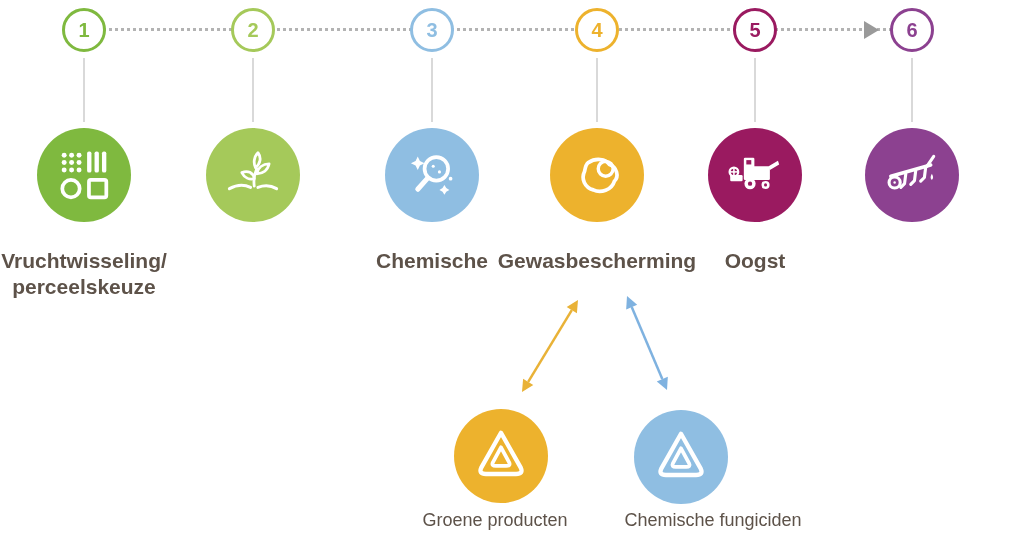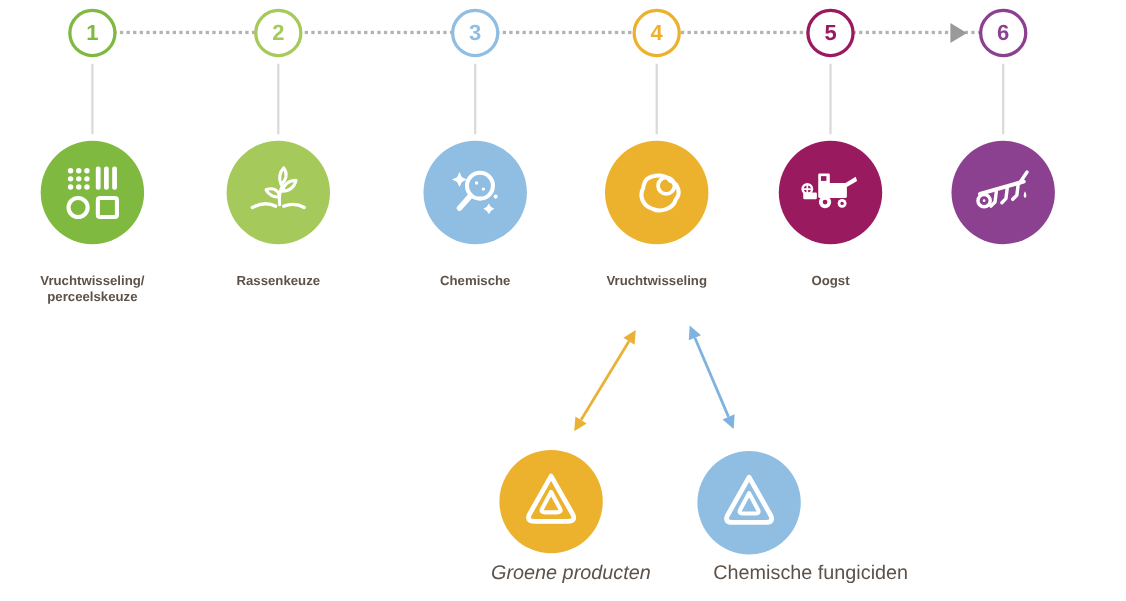--- a/index.html
+++ b/index.html
@@ -15,21 +15,21 @@
   
   .step { position:absolute; top:8px; width:200px; display:flex; flex-direction:column;
           align-items:center; z-index:1; }
   .num-circle { width:44px; height:44px; box-sizing:border-box; border:3px solid #888;
                 border-radius:50%; background:#ffffff; display:flex; align-items:center;
                 justify-content:center; font-weight:bold; font-size:20px; }
   .v-line { width:2px; height:64px; background:#d9d9d9; margin:6px 0 6px; }
   .icon-circle { width:94px; height:94px; border-radius:50%; display:flex;
                  align-items:center; justify-content:center; }
   .icon-circle svg { width:62px; height:62px; display:block; }
-  .step-label { margin-top:26px; font-weight:bold; font-size:12px; color:#5D5249;
+  .step-label { margin-top:26px; font-weight:bold; font-size:21px; color:#5D5249;
                 text-align:center; white-space:pre-line; line-height:1.25; }
 
   
   .branch-arrows { position:absolute; left:0; top:0; width:1024px; height:546px;
                    z-index:2; pointer-events:none; }
 
   
   .branch-circle { position:absolute; width:94px; height:94px; border-radius:50%;
                    display:flex; align-items:center; justify-content:center; z-index:1; }
   .branch-circle svg { width:58px; height:58px; display:block; }
@@ -81,21 +81,20 @@
     <div class="icon-circle" style="background-color: rgb(165, 201, 90);">
       <svg viewBox="0 0 100 100" fill="none" stroke="#fff">
         <path d="M12 72 Q30 62 46 70" stroke-width="5" stroke-linecap="round"></path>
         <path d="M58 70 Q74 64 88 72" stroke-width="5" stroke-linecap="round"></path>
         <path d="M52 68 Q50 52 56 40" stroke-width="4.5" stroke-linecap="round"></path>
         <path d="M52 56 C44 58 36 54 32 46 C42 42 50 46 52 56 Z" stroke-width="4.5" stroke-linejoin="round"></path>
         <path d="M56 48 C58 38 66 32 76 32 C74 42 66 48 56 48 Z" stroke-width="4.5" stroke-linejoin="round"></path>
         <path d="M54 38 C50 30 52 20 58 14 C64 22 62 32 54 38 Z" stroke-width="4.5" stroke-linejoin="round"></path>
       </svg>
     </div>
-    <div class="step-label">Rassenkeuze</div>
   </div>
 
   <div class="step" style="left:332px">
     <div class="num-circle" style="border-color: rgb(143, 190, 226);">
       <span style="color: rgb(143, 190, 226);">3</span>
     </div>
     <div class="v-line" style="background-color: rgb(217, 217, 217);"></div>
     <div class="icon-circle" style="background-color: rgb(143, 190, 226);">
       <svg viewBox="0 0 100 100" fill="none">
         <circle cx="57" cy="40" r="19" stroke="#fff" stroke-width="6"></circle>
@@ -114,21 +113,21 @@
     <div class="num-circle" style="border-color: rgb(237, 178, 45);">
       <span style="color: rgb(237, 178, 45);">4</span>
     </div>
     <div class="v-line" style="background-color: rgb(217, 217, 217);"></div>
     <div class="icon-circle" style="background-color: rgb(237, 178, 45);">
       <svg viewBox="0 0 100 100" fill="none" stroke="#fff">
         <path d="M36 30 C48 22 64 24 70 33 C82 37 86 52 78 60 C74 74 56 80 44 74 C30 70 24 56 30 44 C31 38 32 33 36 30 Z" stroke-width="6" stroke-linejoin="round"></path>
         <circle cx="64" cy="40" r="12" stroke-width="5.5"></circle>
       </svg>
     </div>
-    <div class="step-label">Vruchtwisseling</div>
+    <div class="step-label">Gewasbescherming</div>
   </div>
 
   <div class="step" style="left:655px">
     <div class="num-circle" style="border-color: rgb(154, 26, 96);">
       <span style="color: rgb(154, 26, 96);">5</span>
     </div>
     <div class="v-line" style="background-color: rgb(217, 217, 217);"></div>
     <div class="icon-circle" style="background-color: rgb(154, 26, 96);">
       <svg viewBox="0 0 100 100">
         <rect x="32" y="36" width="42" height="22" rx="2" fill="#fff"></rect>
@@ -186,16 +185,16 @@
       <path d="M50 35 L64 61 Q67 67 59 67 L41 67 Q33 67 36 61 Z" stroke-width="6.5" stroke-linejoin="round"></path>
     </svg>
   </div>
   <div class="branch-circle" style="left: 634px; top: 410px; background-color: rgb(143, 190, 226);">
     <svg viewBox="0 0 100 100" fill="none" stroke="#fff">
       <path d="M50 10 L84 70 Q89 81 76 81 L24 81 Q11 81 16 70 Z" stroke-width="7.5" stroke-linejoin="round"></path>
       <path d="M50 35 L64 61 Q67 67 59 67 L41 67 Q33 67 36 61 Z" stroke-width="6.5" stroke-linejoin="round"></path>
     </svg>
   </div>
 
-  <div class="branch-label" style="left:412px; width:214px;font-style:italic;">Groene producten</div>
-  <div class="branch-label" style="left:625px; width:224px;">Chemische fungiciden</div>
+  <div class="branch-label" style="left:388px; width:214px;">Groene producten</div>
+  <div class="branch-label" style="left:601px; width:224px;">Chemische fungiciden</div>
 
 </div>
 
 </body></html>

